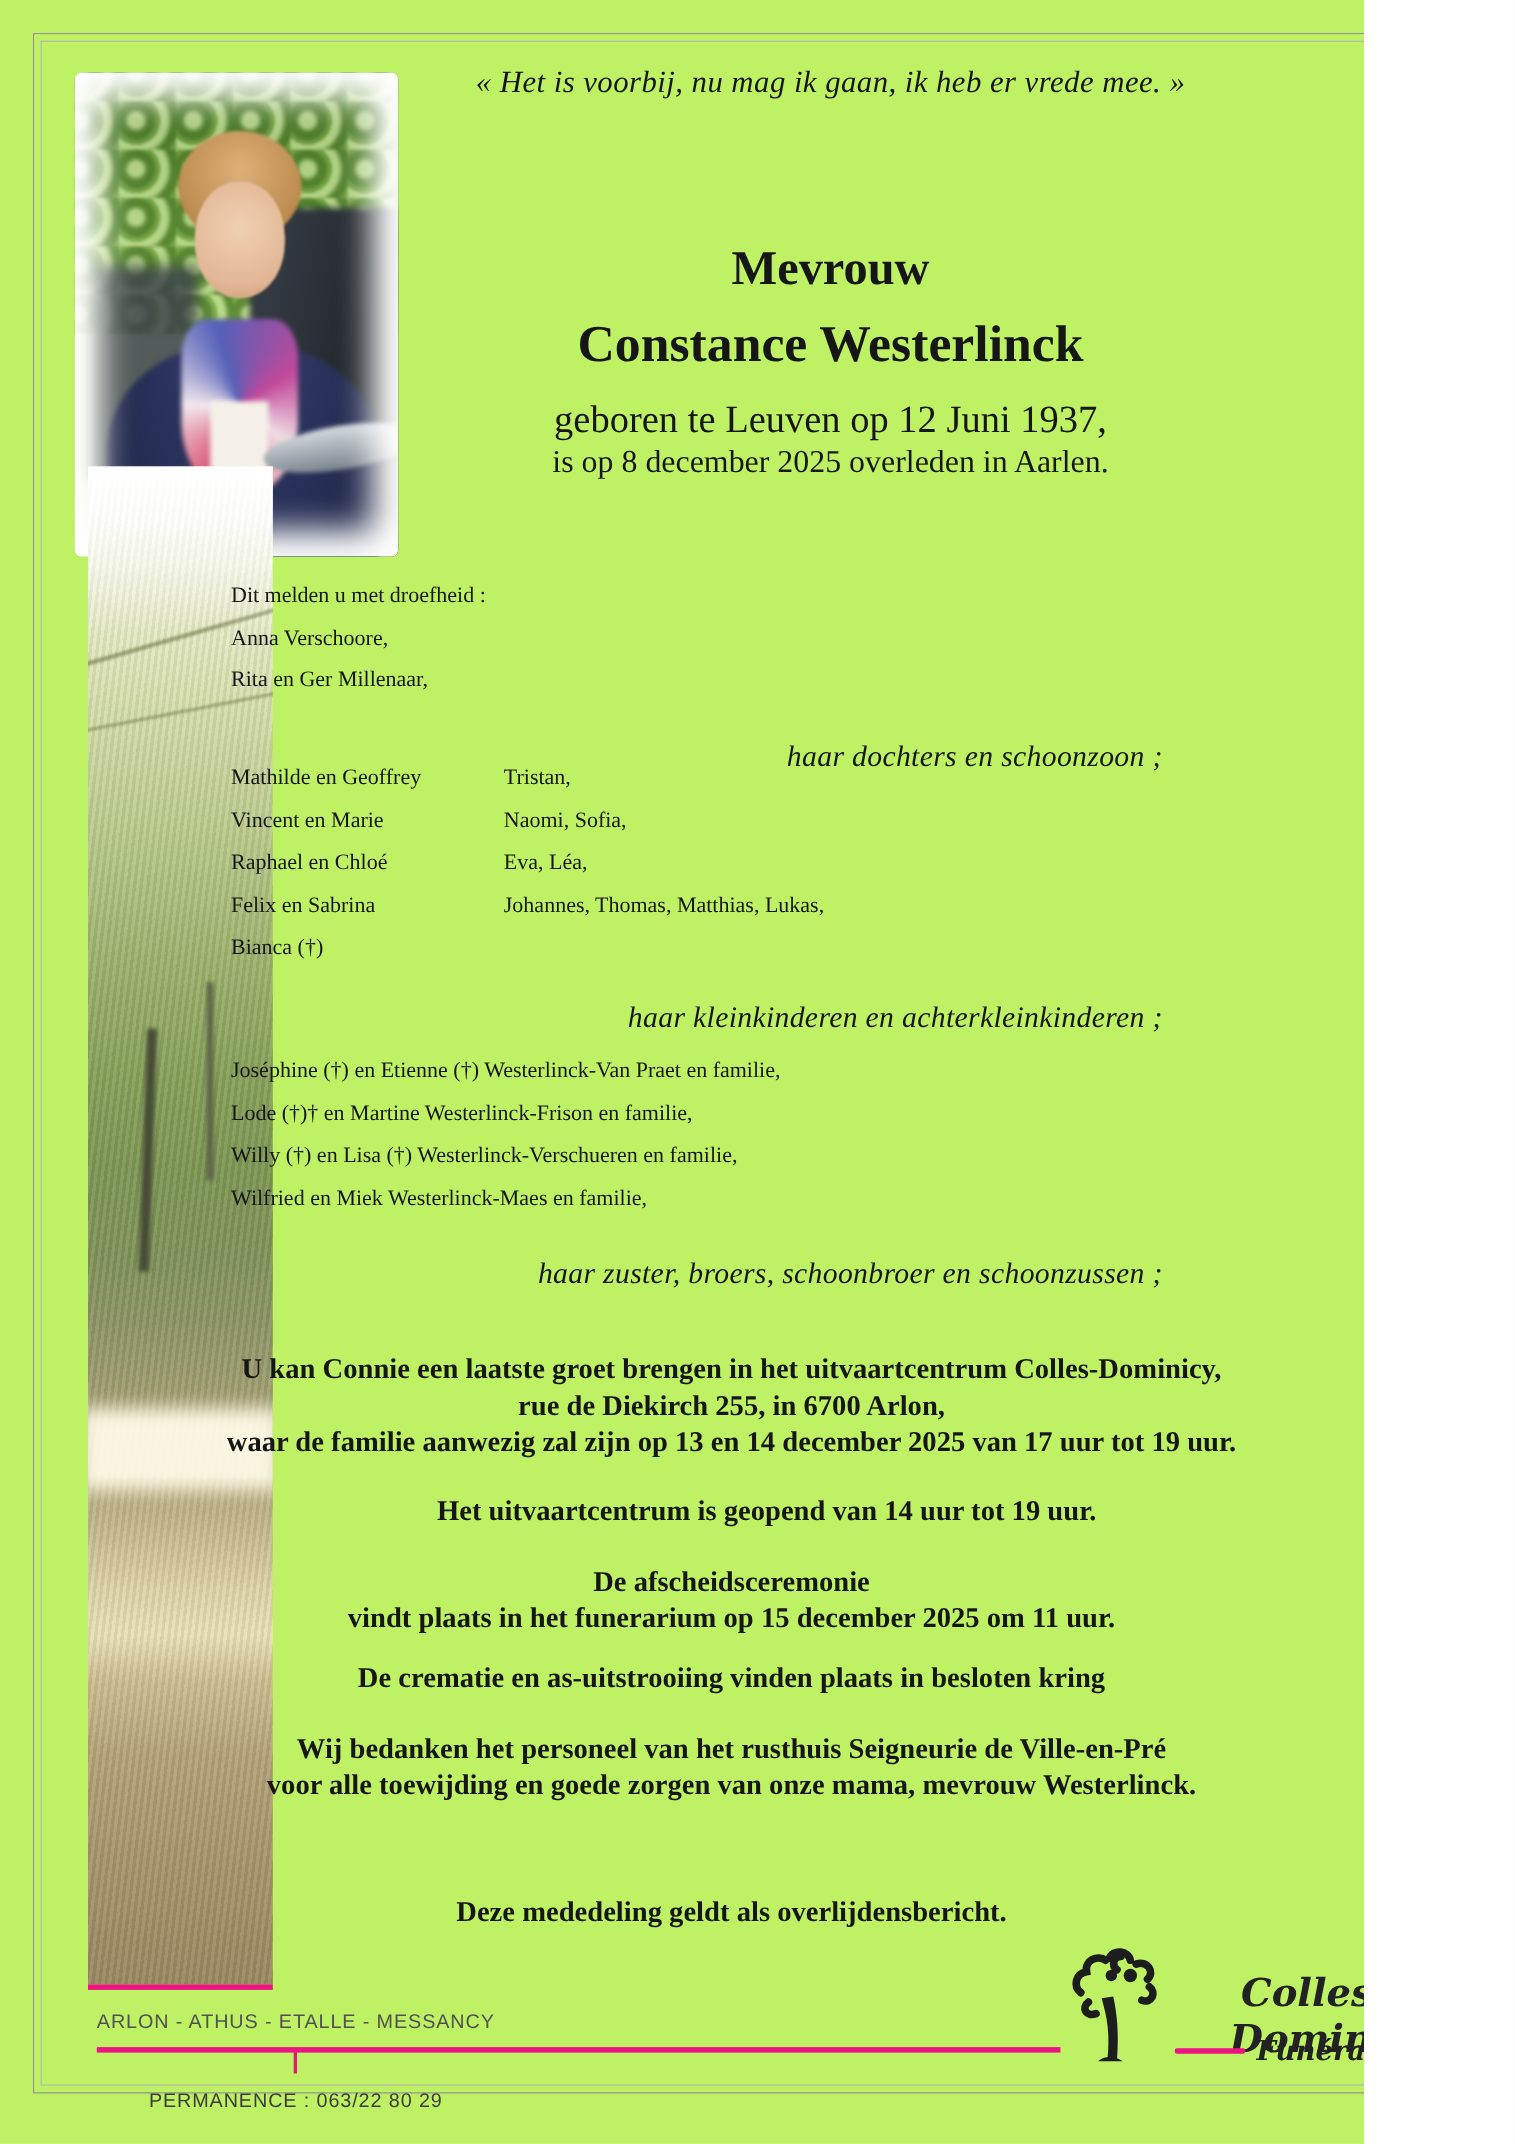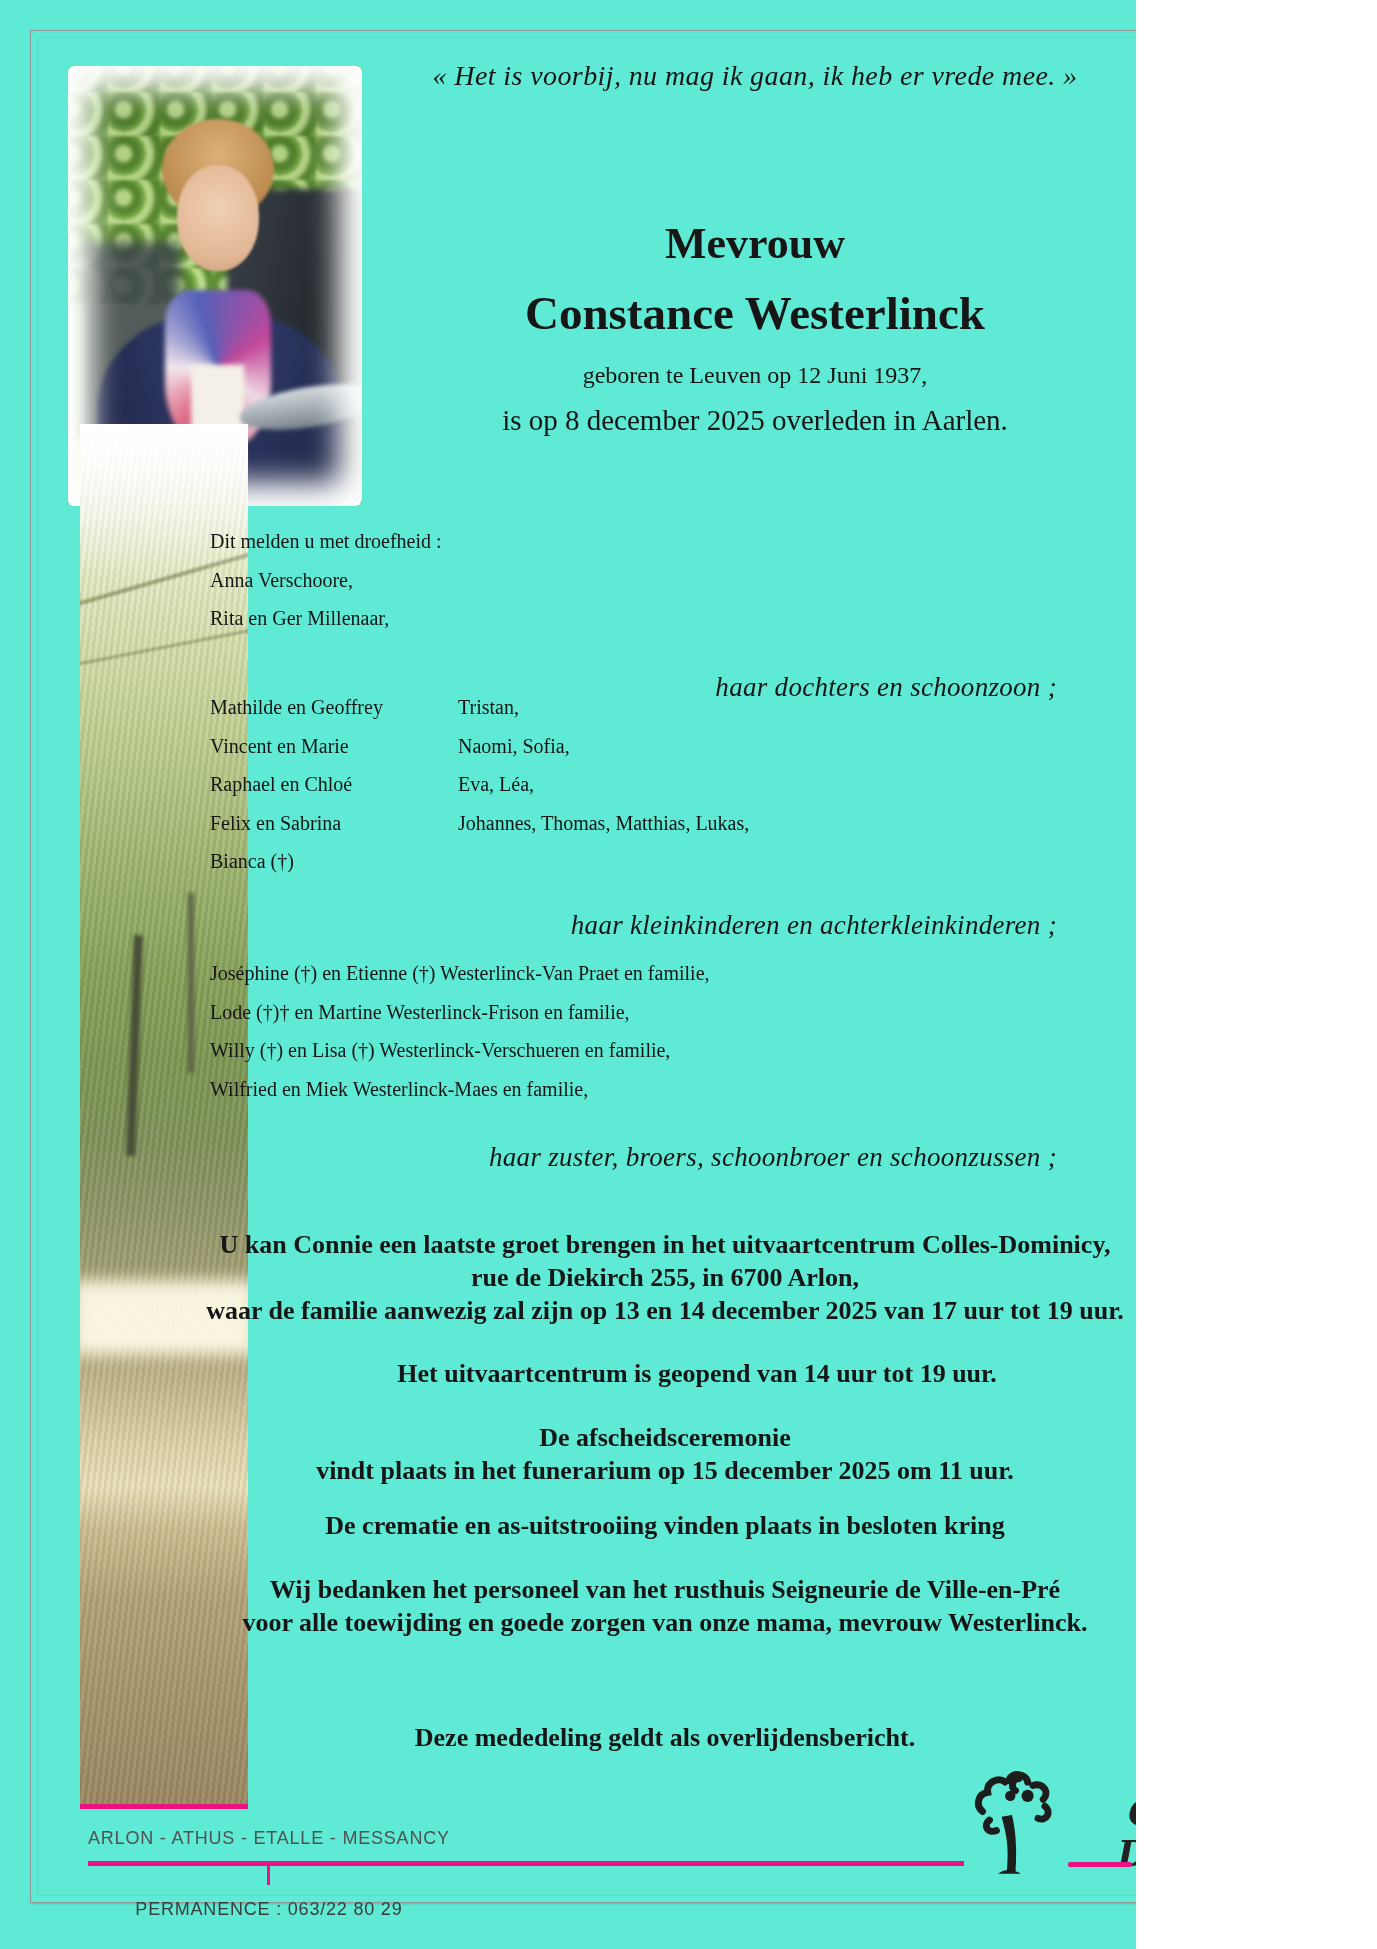--- a/index.html
+++ b/index.html
@@ -1,17 +1,17 @@
 <!DOCTYPE html>
 <html><head>
 <meta charset="utf-8">
 <style>
   html,body{margin:0;padding:0;background:#ffffff;}
   #page{
-    position:relative;width:1136px;height:1949px;background:#5eead4;overflow:hidden;
+    position:relative;width:1240px;height:1949px;background:#bef264;overflow:hidden;
     font-family:"Liberation Serif", serif;color:#161616;
   }
   
   .frame-outer{position:absolute;left:30px;top:30px;width:1315px;height:1871px;
     border:1px solid #969696;box-shadow:1px 1px 2px rgba(0,0,0,.18);z-index:1;}
   .frame-inner{position:absolute;left:37px;top:37px;width:1299px;height:1857px;
     border:1px solid #b4b4b4;z-index:1;}
 
   
   .portrait{position:absolute;left:68px;top:66px;width:294px;height:440px;overflow:hidden;
@@ -65,21 +65,21 @@
   .forest .light-patch{position:absolute;left:-5%;top:62%;width:110%;height:5.5%;
     background:rgba(255,252,232,.92);filter:blur(8px);}
   .forest::before{content:"";position:absolute;left:0;top:0;width:100%;height:150px;
     background:linear-gradient(#ffffff,rgba(255,255,255,0));z-index:5;}
 
   
   .centered-head{position:absolute;left:370px;width:770px;text-align:center;z-index:3;}
   .quote{top:60px;font-size:28px;font-style:italic;letter-spacing:.4px;}
   .salutation{top:218px;font-size:44px;font-weight:bold;}
   .deceased-name{top:286px;font-size:47px;font-weight:bold;}
-  .birth-line{top:362px;font-size:24px;}
+  .birth-line{top:362px;font-size:35px;}
   .death-line{top:404px;font-size:29px;}
 
   .left-block{position:absolute;left:210px;z-index:3;font-size:20px;line-height:38.5px;}
   .intro{top:522px;}
   .caption{position:absolute;left:210px;width:847px;text-align:right;
     font-size:27px;font-style:italic;z-index:3;letter-spacing:.3px;margin-top:36px;}
   .caption-daughters{top:636px;}
   .caption-grandchildren{top:874px;}
   .caption-siblings{top:1106px;}
 

